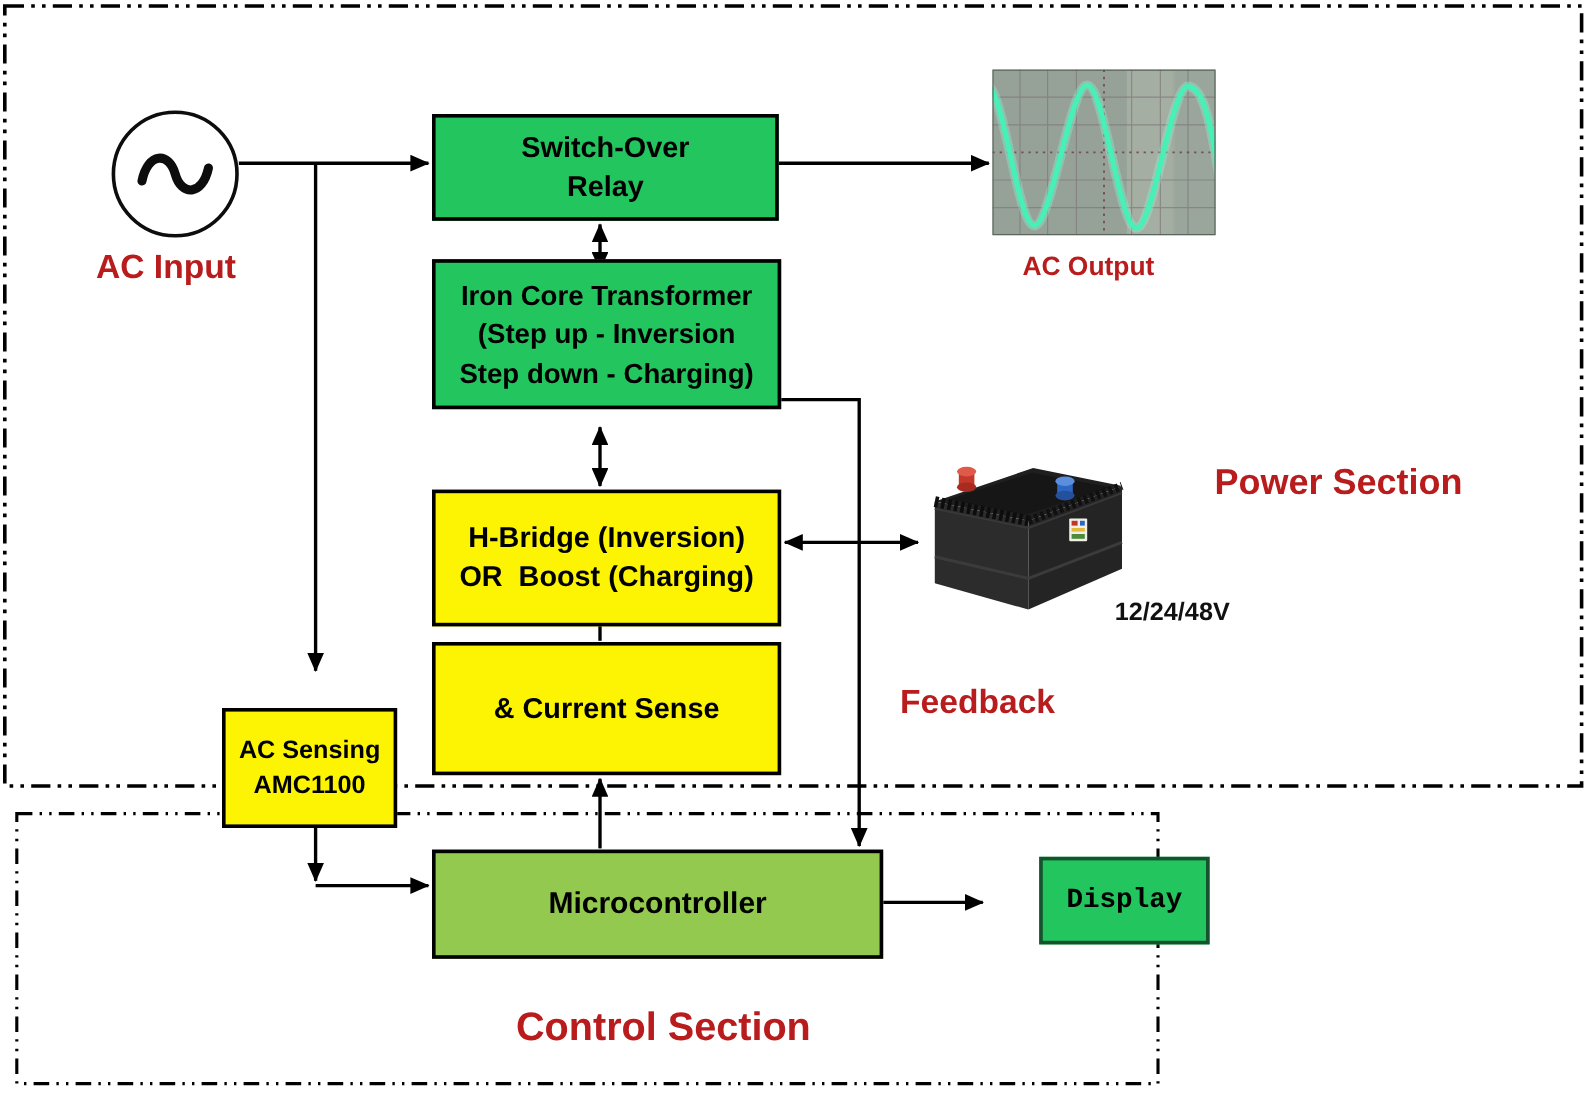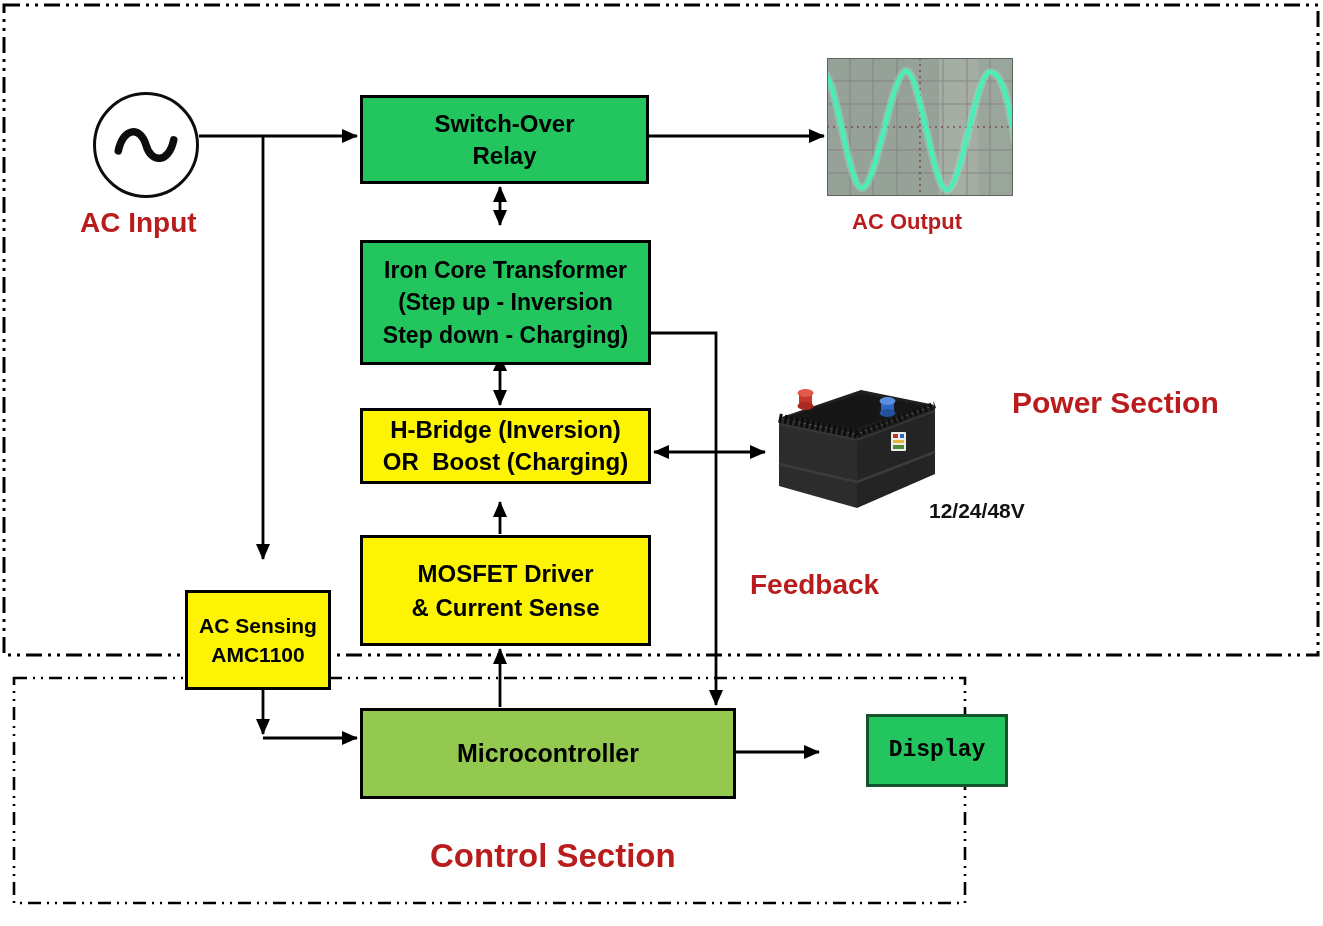--- a/index.html
+++ b/index.html
@@ -12,22 +12,22 @@
   .box {
     position:absolute; display:flex; flex-direction:column; align-items:center;
     justify-content:center; border:3px solid #000; font-weight:bold; color:#000;
     text-align:center; line-height:1.32;
   }
   .box .ln { white-space:pre; }
   .blue   { background:#22c55e; }
   .yellow { background:#FCF403; }
   .green  { background:#92C94E; }
   .relay        { left:360px; top:95px;  width:289px; height:89px;  font-size:24px; }
-  .transformer  { left:360px; top:240px; width:291px; height:125px; font-size:23px; line-height:1.4; }
-  .hbridge      { left:360px; top:408px; width:291px; height:76px;  font-size:24px; }
+  .transformer  { left:360px; top:216px; width:291px; height:125px; font-size:23px; line-height:1.4; }
+  .hbridge      { left:360px; top:408px; width:291px; height:114px;  font-size:24px; }
   .mosfet       { left:360px; top:535px; width:291px; height:111px; font-size:24px; line-height:1.4; }
   .acsensing    { left:185px; top:562px; width:146px; height:100px;  font-size:21px; line-height:1.4;margin-top:28px; }
   .micro        { left:360px; top:708px; width:376px; height:91px;  font-size:25px; }
   .display      { left:866px; top:714px; width:142px; height:73px;  font-size:23px; border:3px solid #14532d;font-family:Liberation Mono, monospace; }
   .red-label { position:absolute; color:#b91c1c; font-weight:bold; white-space:nowrap; }
   .lbl-ac-input   { left:80px;  top:207px; font-size:28px; }
   .lbl-ac-output  { left:852px; top:209px; font-size:22px; }
   .lbl-power      { left:1012px; top:386px; font-size:30px; }
   .lbl-feedback   { left:750px;  top:569px; font-size:28px; }
   .lbl-control    { left:386px;  top:837px; font-size:33px;margin-left:44px; }
@@ -108,21 +108,20 @@
     <div class="ln">(Step up - Inversion</div>
     <div class="ln">Step down - Charging)</div>
   </div>
 
   <div class="box yellow hbridge">
     <div class="ln">H-Bridge (Inversion)</div>
     <div class="ln">OR  Boost (Charging)</div>
   </div>
 
   <div class="box yellow mosfet">
-    <div class="ln">MOSFET Driver</div>
     <div class="ln">&amp; Current Sense</div>
   </div>
 
   <div class="box yellow acsensing">
     <div class="ln">AC Sensing</div>
     <div class="ln">AMC1100</div>
   </div>
 
   <div class="box green micro">
     <div class="ln">Microcontroller</div>

